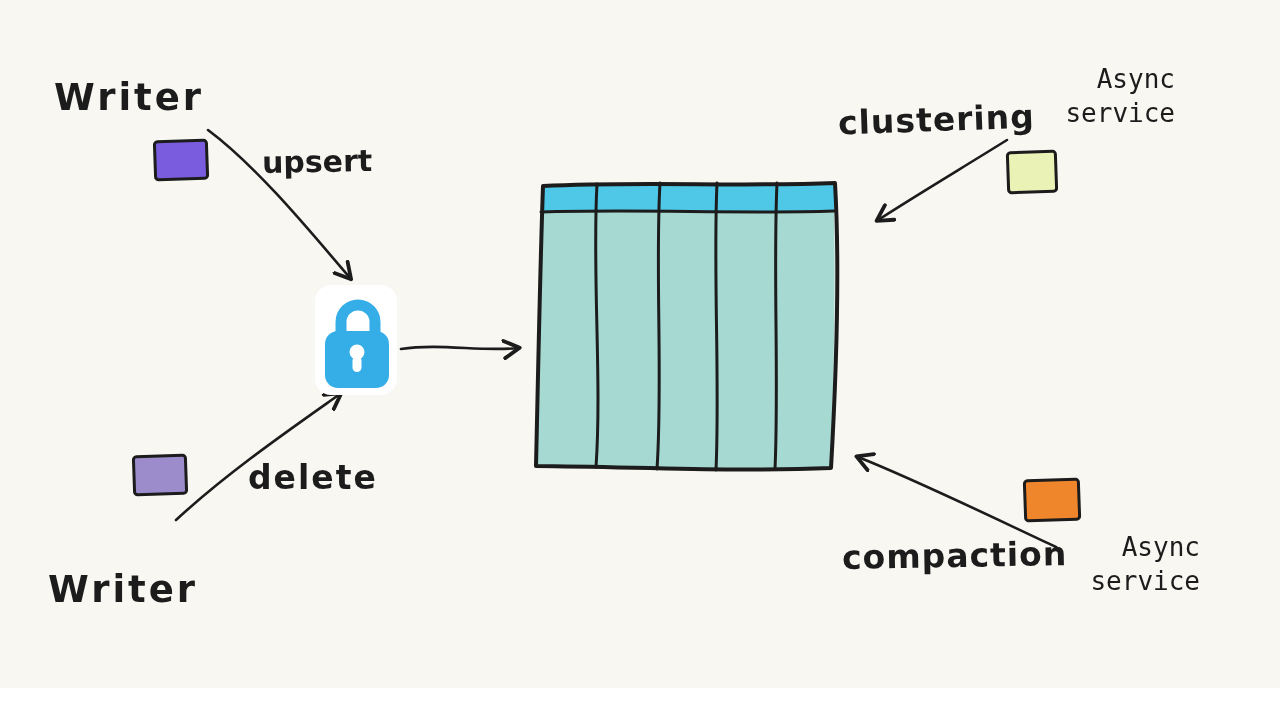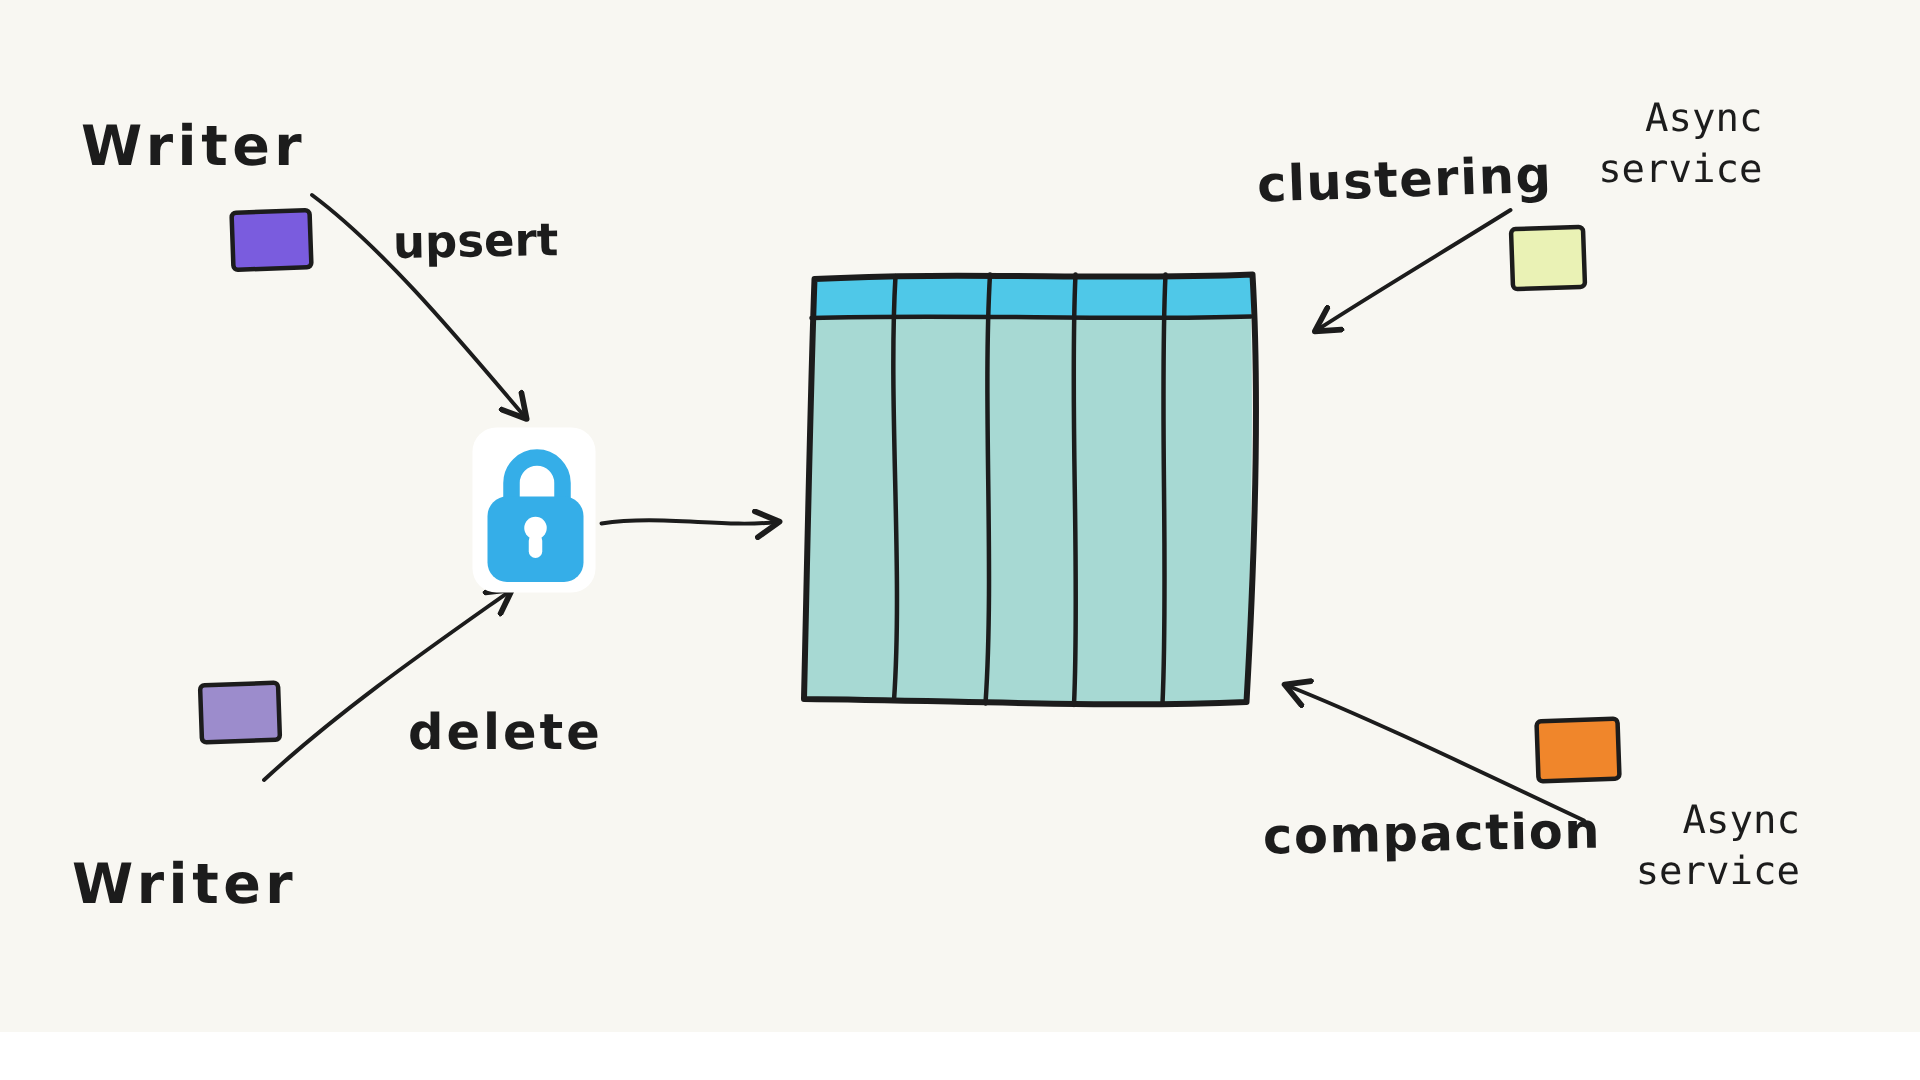--- a/index.html
+++ b/index.html
@@ -28,21 +28,21 @@
     white-space: pre;
     user-select: none;
   }
   .marker-text {
     font-weight: bold;
     font-family: "DejaVu Sans", sans-serif;
   }
   .writer-top    { left: 54px;  top: 76px;  font-size: 37px; letter-spacing: 3px; }
   .writer-bottom { left: 48px;  top: 568px; font-size: 37px; letter-spacing: 3px; }
   .upsert        { left: 262px; top: 144px; font-size: 30px; transform: rotate(-1deg); }
-  .delete        { left: 272px; top: 458px; font-size: 33px; letter-spacing: 2px; margin-top: 10px; }
+  .delete        { left: 248px; top: 458px; font-size: 33px; letter-spacing: 2px; }
   .clustering    { left: 838px; top: 100px; font-size: 33px; letter-spacing: 1px; transform: rotate(-2deg); }
   .compaction    { left: 842px; top: 536px; font-size: 33px; letter-spacing: 1px; transform: rotate(-1deg); }
   .async-block {
     position: absolute;
     text-align: right;
     font-family: "DejaVu Sans Mono", monospace;
     font-size: 26px;
     line-height: 34px;
     color: #1c1c1c;
   }

